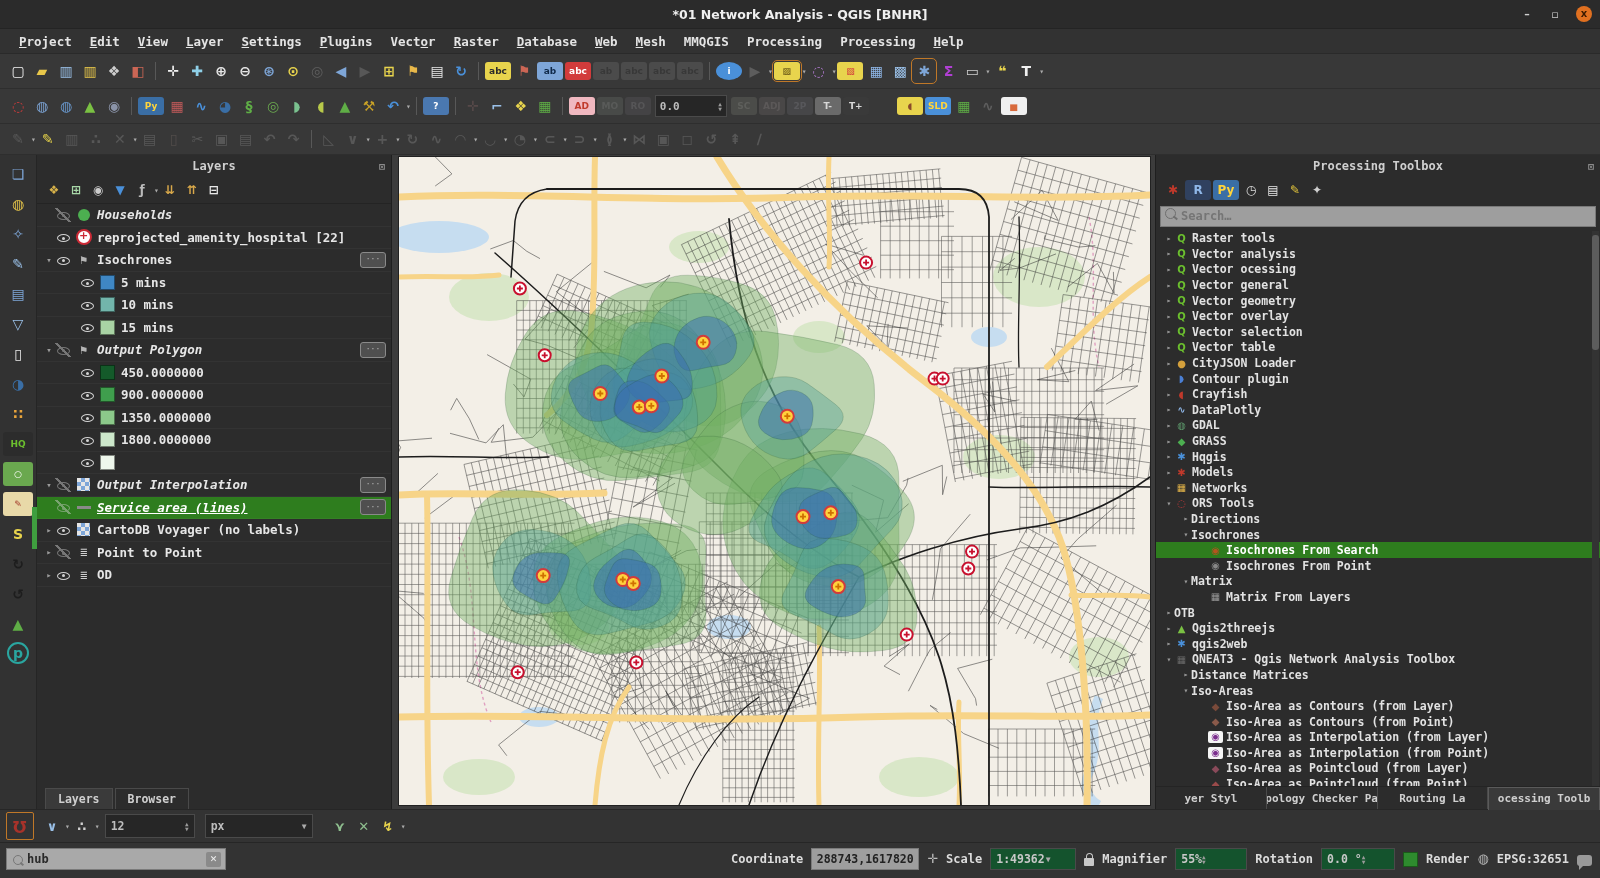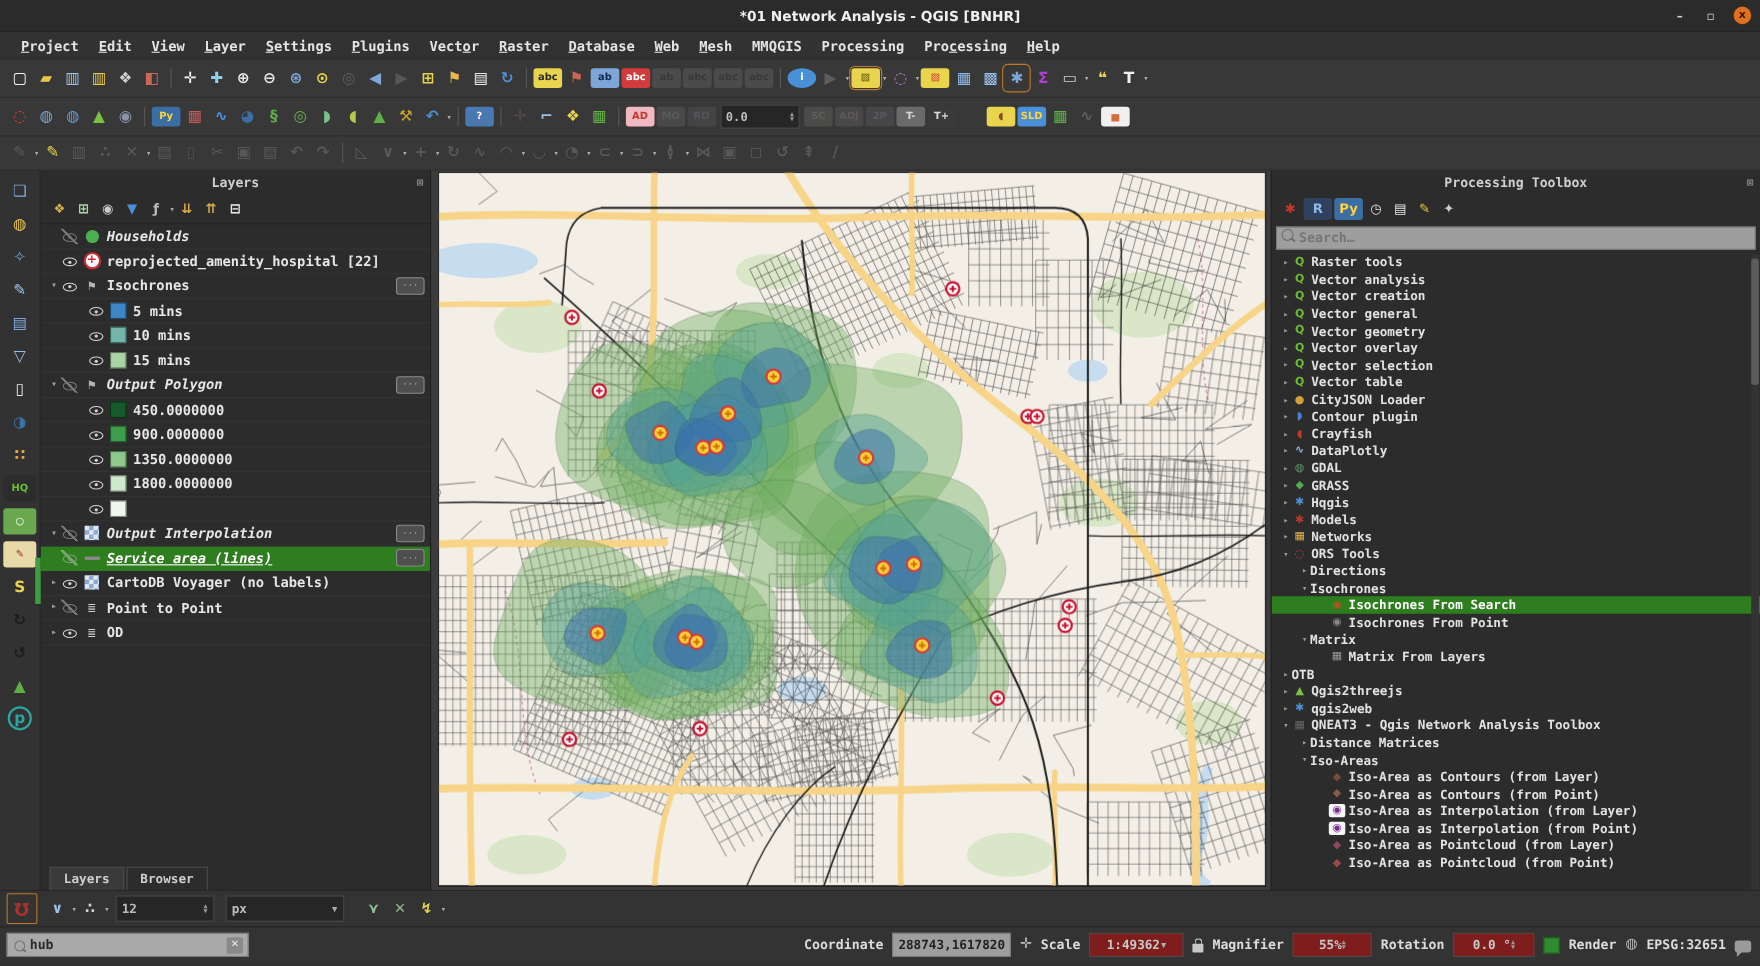--- a/index.html
+++ b/index.html
@@ -103,22 +103,22 @@
     display:flex;align-items:center;justify-content:space-between;padding:0 5px;margin:0 5px}
   .snapcombo{width:96px}
   
   #statusbar{height:42px;background:#333;border-top:1px solid #262626;display:flex;align-items:flex-start;padding:5px 8px 0 6px;box-sizing:border-box;gap:8px}
   #locator{width:220px;height:22px;background:#a9a9a9;border:1px solid #7a7a7a;display:flex;align-items:center;position:relative;padding-left:20px;box-sizing:border-box}
   #locmag{position:absolute;left:6px;top:6px;width:8px;height:8px;border:1.5px solid #777;border-radius:50%}
   #locmag::after{content:"";position:absolute;left:6px;top:7px;width:4px;height:1.5px;background:#777;transform:rotate(40deg)}
   #locval{color:#2a2a2a;font:bold 12px "DejaVu Sans Mono",monospace}
   #locclear{position:absolute;right:4px;top:3px;width:15px;height:15px;background:#8a8a8a;color:#eee;font:bold 9px/15px "DejaVu Sans",sans-serif;text-align:center;border-radius:2px}
   .slabel{color:#dcdcdc;font:bold 12px "DejaVu Sans Mono",monospace;line-height:22px;white-space:nowrap}
-  .sfield{height:22px;background:#7f1d1d;border:1px solid #4a4a4a;color:#c8c8c8;font:bold 11.5px "DejaVu Sans Mono",monospace;
-     display:flex;align-items:center;padding:0 5px;box-sizing:border-box;justify-content:center}
+  .sfield{height:22px;background:#14532d;border:1px solid #4a4a4a;color:#c8c8c8;font:bold 11.5px "DejaVu Sans Mono",monospace;
+     display:flex;align-items:center;padding:0 5px;box-sizing:border-box;justify-content:flex-start}
   #coordval{background:#9e9e9e;color:#222;border-color:#7a7a7a;width:108px;justify-content:center}
   #scalebox{width:86px}#magbox{width:72px}#rotbox{width:74px}
   #renderchk{width:13px;height:13px;background:#2e8b2e;border:1px solid #1a5a1a;margin-top:4px}
   .statgap{flex:1}
   .micon{color:#bdbdbd;font:bold 13px "DejaVu Sans",sans-serif;line-height:22px}
   #lockicon{position:relative;width:10px;height:8px;background:#c8c8c8;margin-top:10px;border-radius:1px}
   #lockicon::before{content:"";position:absolute;left:1.5px;top:-5px;width:5px;height:5px;border:1.5px solid #c8c8c8;border-bottom:none;border-radius:4px 4px 0 0}
   #msgbubble{position:relative;width:15px;height:11px;background:#9a9a9a;border-radius:3px;margin-top:7px}
   #msgbubble::after{content:"";position:absolute;left:2px;bottom:-4px;border:3px solid transparent;border-top-color:#9a9a9a;border-left-color:#9a9a9a}
 </style>
@@ -1821,21 +1821,21 @@
           <span class="tlab">Raster tools</span>
         </div>
         <div class="trow" style="padding-left: 8px;">
           <span class="texp">▸</span>
           <span class="ti" style="color: rgb(107, 191, 46);">Q</span>
           <span class="tlab">Vector analysis</span>
         </div>
         <div class="trow" style="padding-left: 8px;">
           <span class="texp">▸</span>
           <span class="ti" style="color: rgb(107, 191, 46);">Q</span>
-          <span class="tlab">Vector creation</span>
+          <span class="tlab">Vector ocessing</span>
         </div>
         <div class="trow" style="padding-left: 8px;">
           <span class="texp">▸</span>
           <span class="ti" style="color: rgb(107, 191, 46);">Q</span>
           <span class="tlab">Vector general</span>
         </div>
         <div class="trow" style="padding-left: 8px;">
           <span class="texp">▸</span>
           <span class="ti" style="color: rgb(107, 191, 46);">Q</span>
           <span class="tlab">Vector geometry</span>
@@ -1986,20 +1986,26 @@
         </div>
         <div class="trow" style="padding-left: 42px;">
           <span class="texp"></span>
           <span class="ti" style="color: rgb(154, 74, 74);">◆</span>
           <span class="tlab">Iso-Area as Pointcloud (from Point)</span>
         </div>
         <div id="tbscroll">
           <div id="tbthumb"></div>
         </div>
     </div>
+    <div class="docktabs" id="docktabs">
+        <div class="dtab" style="flex: 1 1 0%;">yer Styl</div>
+        <div class="dtab" style="flex: 1 1 0%;">pology Checker Pa</div>
+        <div class="dtab" style="flex: 1 1 0%;">Routing La</div>
+        <div class="dtab active" style="flex: 1 1 0%;">ocessing Toolb</div>
+      </div>
   </div>
 </div>
 
 <div id="snaprow">
   <div id="magnetbox">
     <span id="magnet">Ω</span>
   </div>
   <span id="snapicons1" style="display:flex;align-items:center">
       <span class="tbi" title="snapping-mode-icon">
         <span class="g" style="color: rgb(154, 192, 232);">∨</span>

